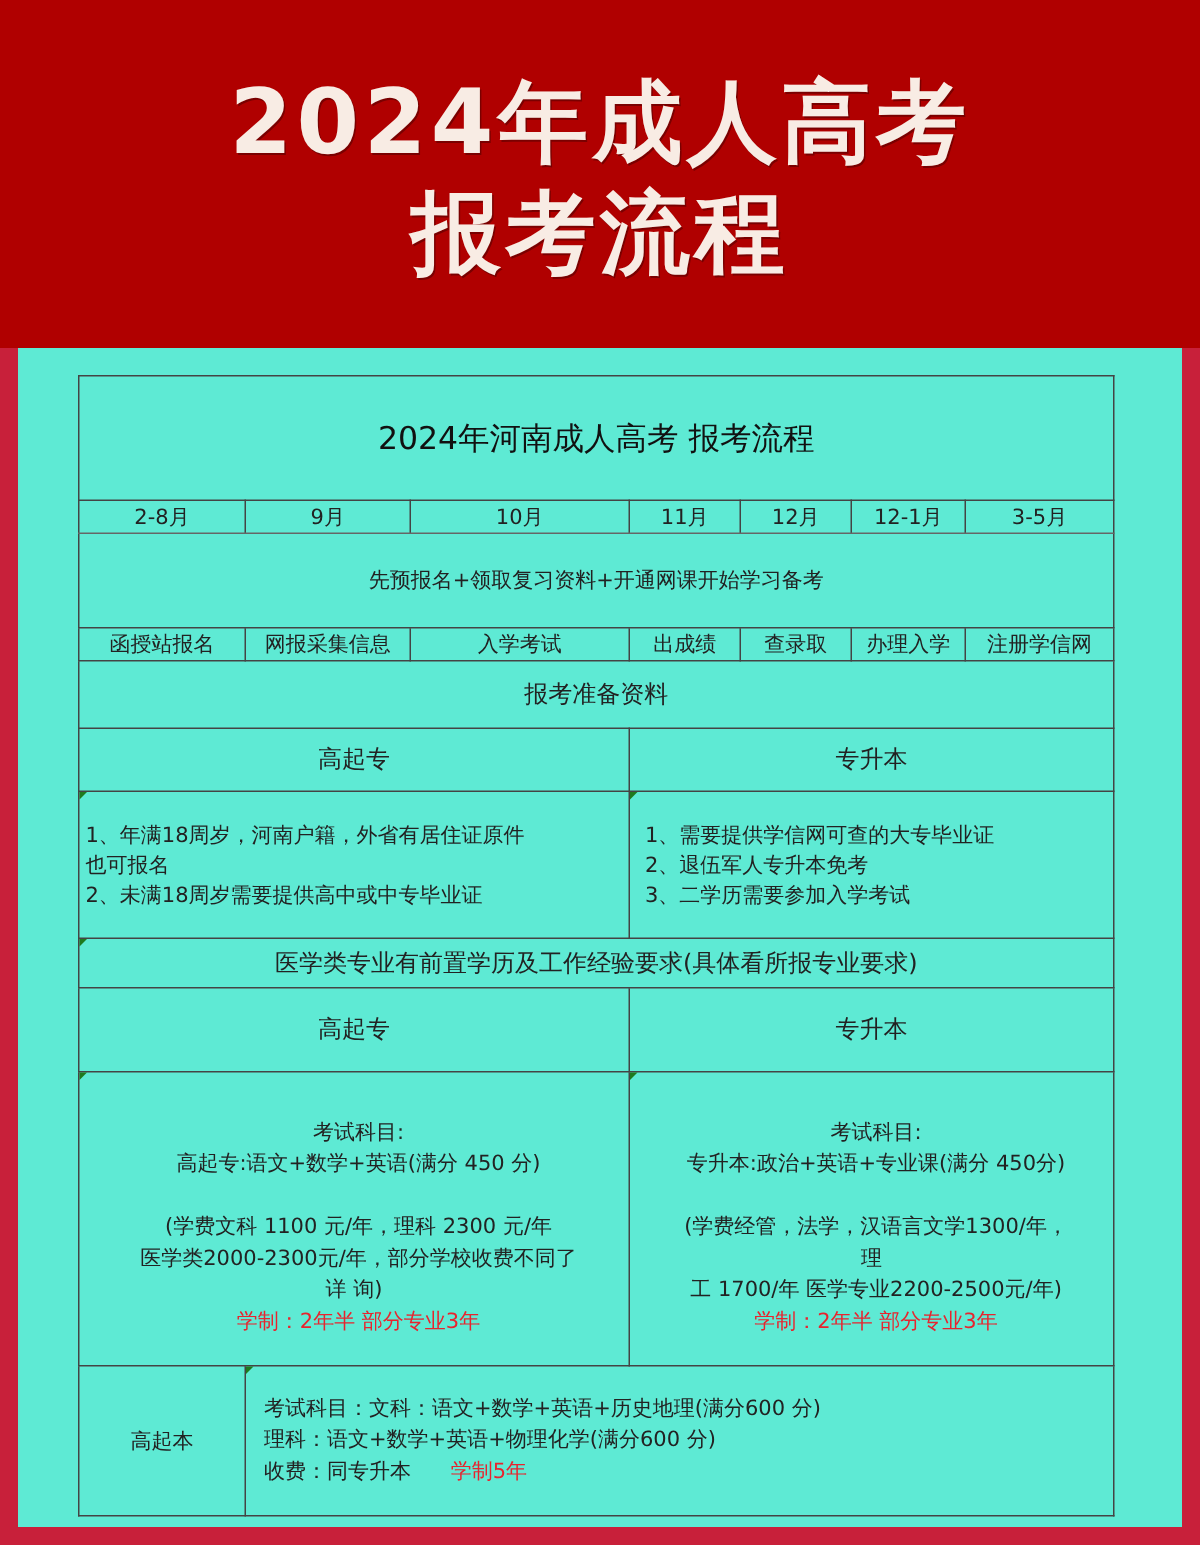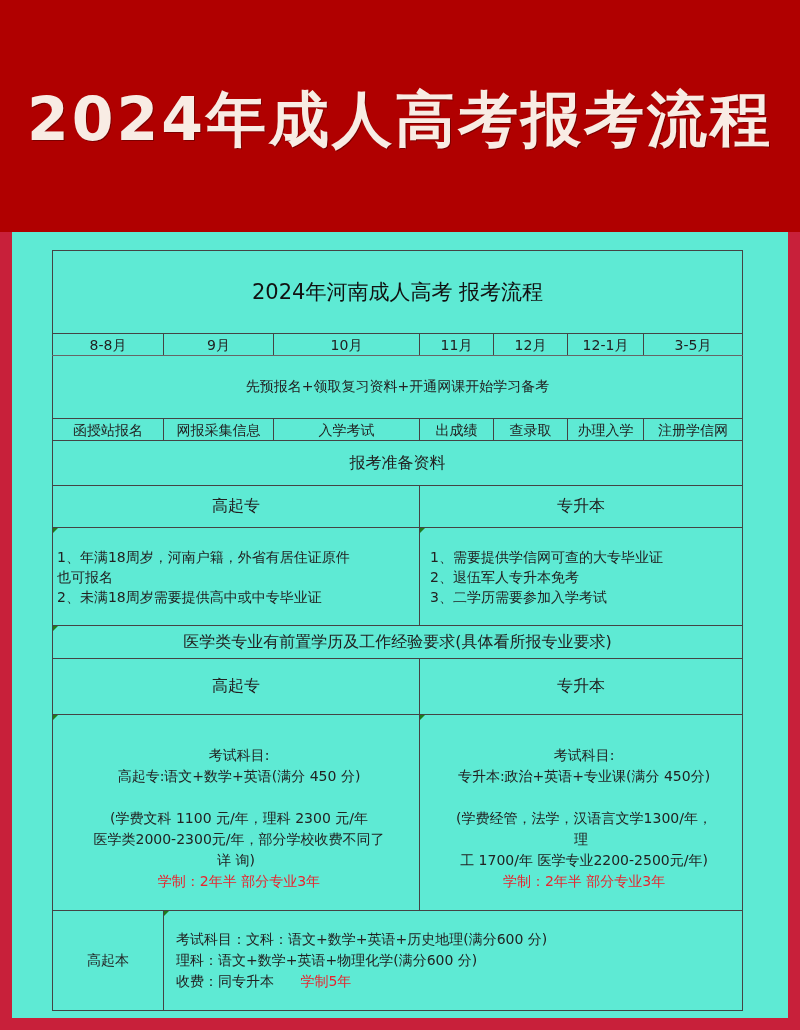--- a/index.html
+++ b/index.html
@@ -5,21 +5,21 @@
   * { box-sizing: border-box; margin: 0; padding: 0; }
   html, body { width: 800px; height: 1030px; overflow: hidden; }
   body {
     background: #c8203a;
     font-family: "DejaVu Sans", "Liberation Sans", sans-serif;
     position: relative;
   }
   .header {
     position: absolute; left: 0; top: 0; width: 800px; height: 232px;
     background: #b00000;
-    display: flex; flex-direction: row; align-items: center; justify-content: center;
+    display: flex; flex-direction: column; align-items: center; justify-content: center;
     padding-top: 6px;
   }
   .header .line {
     color: #f8ece4;
     font-family: "DejaVu Sans", sans-serif;
     font-weight: bold;
     font-size: 60px;
     line-height: 74px;
     letter-spacing: 3px;
     text-shadow: 1px 1px 0 #7a0000;
@@ -80,21 +80,21 @@
       <col style="width:74px">
         <col style="width:74px">
         <col style="width:76px">
         <col style="width:99px">
     </colgroup>
     <tbody>
         <tr>
       <td colspan="7" class="title-cell">2024年河南成人高考 报考流程</td>
     </tr>
     <tr>
-      <td class="month-cell">8-8月</td>
+      <td class="month-cell">2-8月</td>
       <td class="month-cell">9月</td>
       <td class="month-cell">10月</td>
       <td class="month-cell">11月</td>
       <td class="month-cell">12月</td>
       <td class="month-cell">12-1月</td>
       <td class="month-cell">3-5月</td>
     </tr>
     <tr>
       <td colspan="7" class="banner-cell">先预报名+领取复习资料+开通网课开始学习备考</td>
     </tr>

